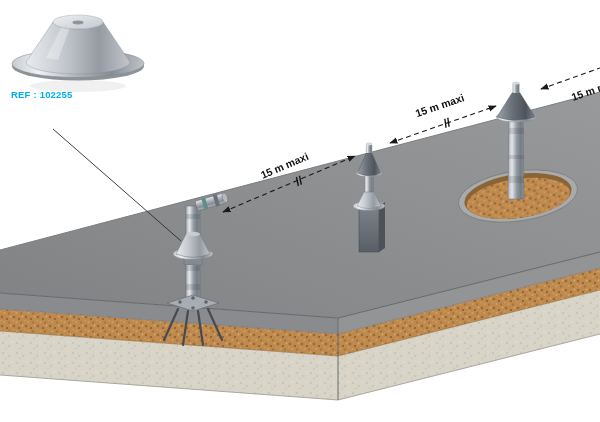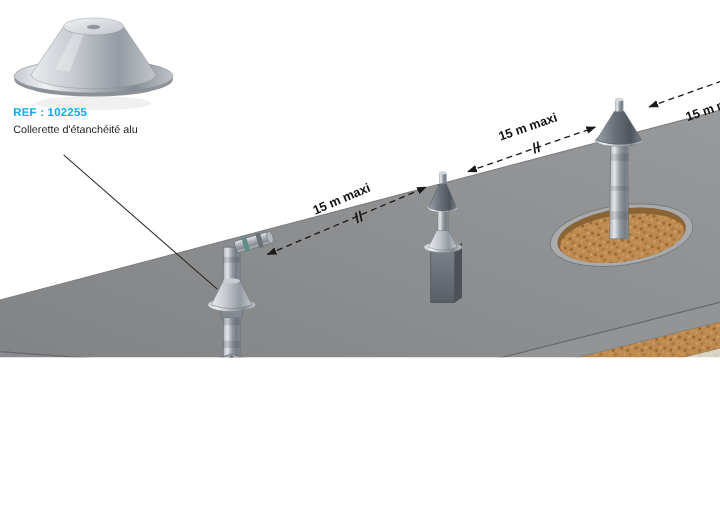--- a/index.html
+++ b/index.html
@@ -1,17 +1,17 @@
 <!DOCTYPE html>
 <html><head>
 <meta charset="utf-8">
 <style>
   html,body{margin:0;padding:0;background:#ffffff;}
   .stage{
-    position:relative;width:600px;height:298px;overflow:hidden;
+    position:relative;width:600px;height:422px;overflow:hidden;
     background:#ffffff;font-family:"Liberation Sans",sans-serif;
   }
   .product-icon{position:absolute;left:6px;top:6px;}
   .callout{position:absolute;left:11px;top:89px;width:150px;}
   .ref-label{font-size:9.5px;font-weight:bold;color:#00aeef;letter-spacing:.2px;margin-bottom:3px;}
   .desc{font-size:9px;line-height:11px;color:#1c1c1c;}
   .scene{position:absolute;left:0;top:0;}
   .dim-label{font-size:10.5px;font-weight:600;fill:#111;}
   .break-mark{font-size:12px;font-weight:700;fill:#111;}
 </style>
@@ -44,21 +44,20 @@
     <ellipse cx="72" cy="60" rx="66" ry="14.5" fill="#8d9298"></ellipse>
     <ellipse cx="72" cy="57.5" rx="66" ry="14" fill="url(#pi-brim)" stroke="#82878d" stroke-width=".5"></ellipse>
     <path d="M47,16 A25,7 0 0 0 97,16 L124,56 A52,12 0 0 1 20,56 Z" fill="url(#pi-cone)" stroke="#888d93" stroke-width=".4"></path>
     <path d="M56,20 L40,52 L52,54 L64,21 Z" fill="#ffffff" opacity="0.32"></path>
     <ellipse cx="72" cy="16" rx="25" ry="7" fill="url(#pi-top)" stroke="#9499a0" stroke-width=".4"></ellipse>
     <ellipse cx="72" cy="16.5" rx="5.5" ry="1.9" fill="#8f959b"></ellipse>
   </svg>
 
   <div class="callout">
     <div class="ref-label">REF : 102255</div>
-    <div class="desc">Collerette d'étanchéité alu</div>
   </div>
 
   <svg class="scene" width="600" height="422" viewBox="0 0 600 422">
     <defs>
       <linearGradient id="roofGrad" x1="0" y1="1" x2="1" y2="0">
         <stop offset="0" stop-color="#818284"></stop>
           <stop offset=".5" stop-color="#8d8e90"></stop>
         <stop offset="1" stop-color="#98999b"></stop>
       </linearGradient>
       <linearGradient id="metalV" x1="0" y1="0" x2="1" y2="0">

